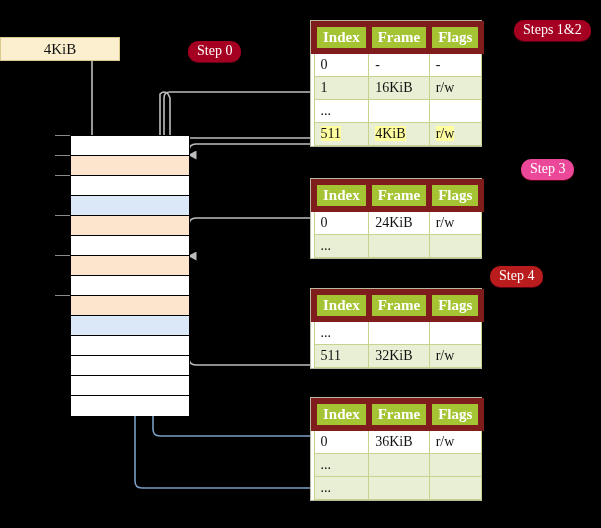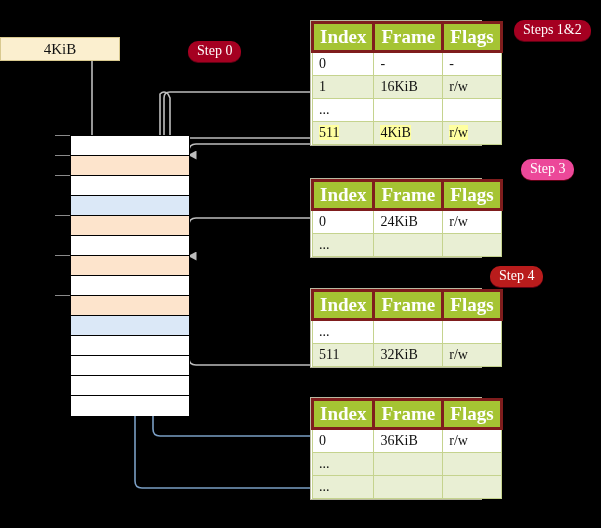--- a/index.html
+++ b/index.html
@@ -24,22 +24,22 @@
   .memrow{position:absolute;left:0;width:100%;height:20px;
           border-bottom:1px solid #000;box-sizing:border-box;}
   .memrow.last{border-bottom:none;}
   .tick{position:absolute;width:15px;height:0;border-top:1px solid #8a8a8a;}
 
   
   .ptable{position:absolute;border:1px solid #b9b9a0;
           border-collapse:collapse;background:#fff;}
   .ptable table{border-collapse:collapse;font-size:14px;color:#111;}
   .ptable th{background:#a5c433;color:#fff;font-weight:bold;
-             text-align:left;padding:2px 6px;border:3px solid #7f1d1d;
-             font-size:19px;}
+             text-align:left;padding:2px 6px;border:6px solid #7f1d1d;
+             font-size:15px;}
   .ptable td{border:1px solid #c5d38e;padding:2px 6px;height:18px;
              vertical-align:middle;}
   .ptable tr.alt td{background:#e9efd4;}
   .ptable tr.white td{background:#ffffff;}
   .c-index{width:54px;}
   .c-frame{width:58px;margin-left:12px;}
   .c-flags{width:48px;margin-top:46px;}
   .hl{background:#ffffa0 !important;}
 
   

